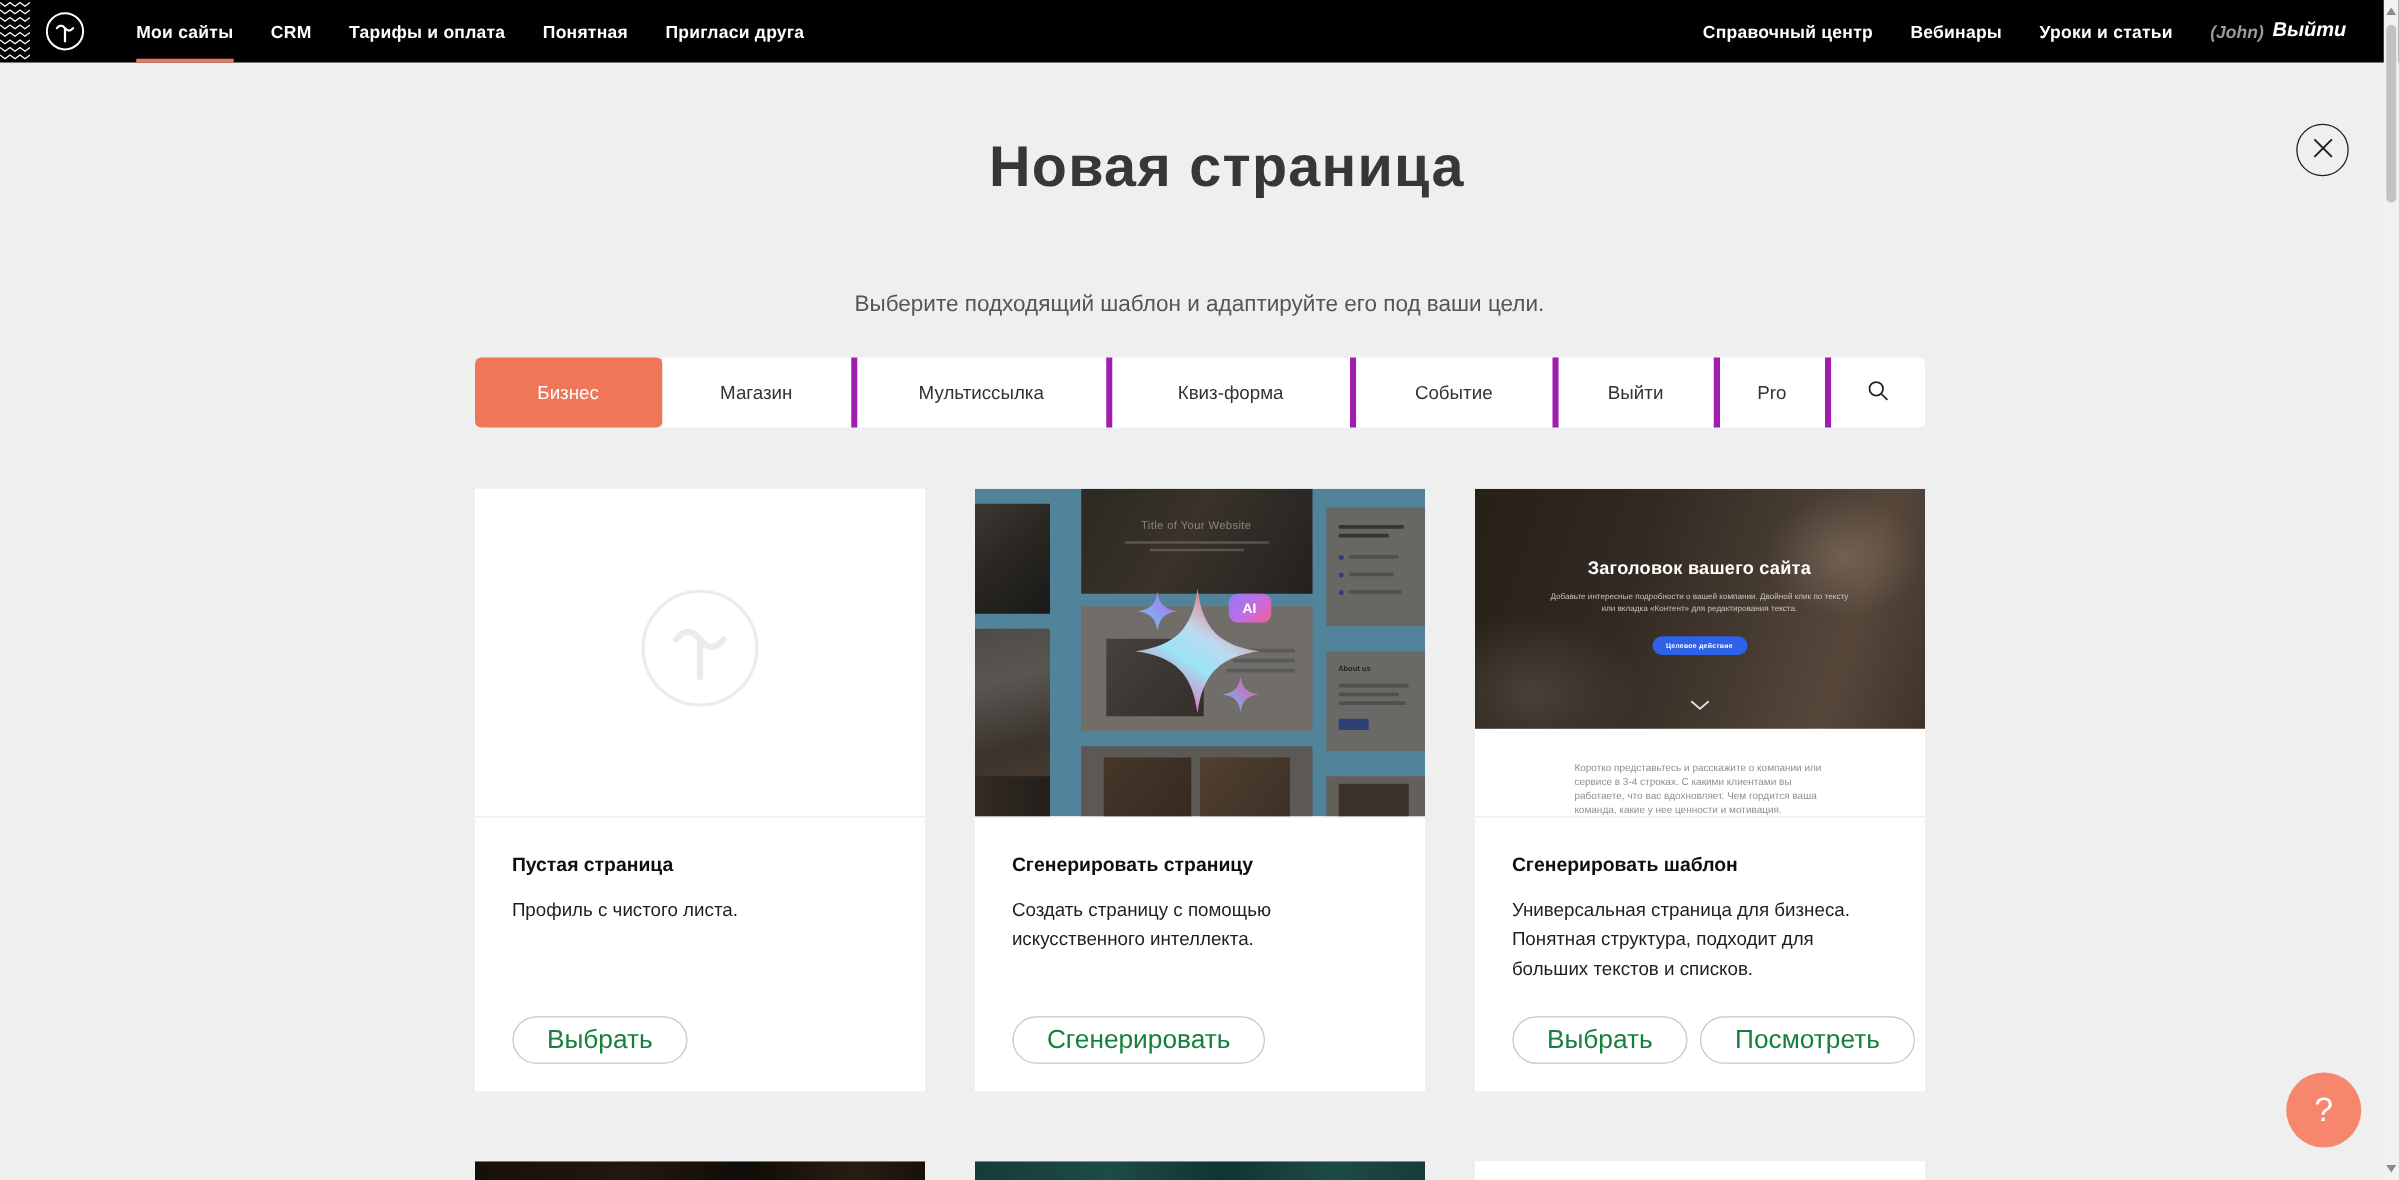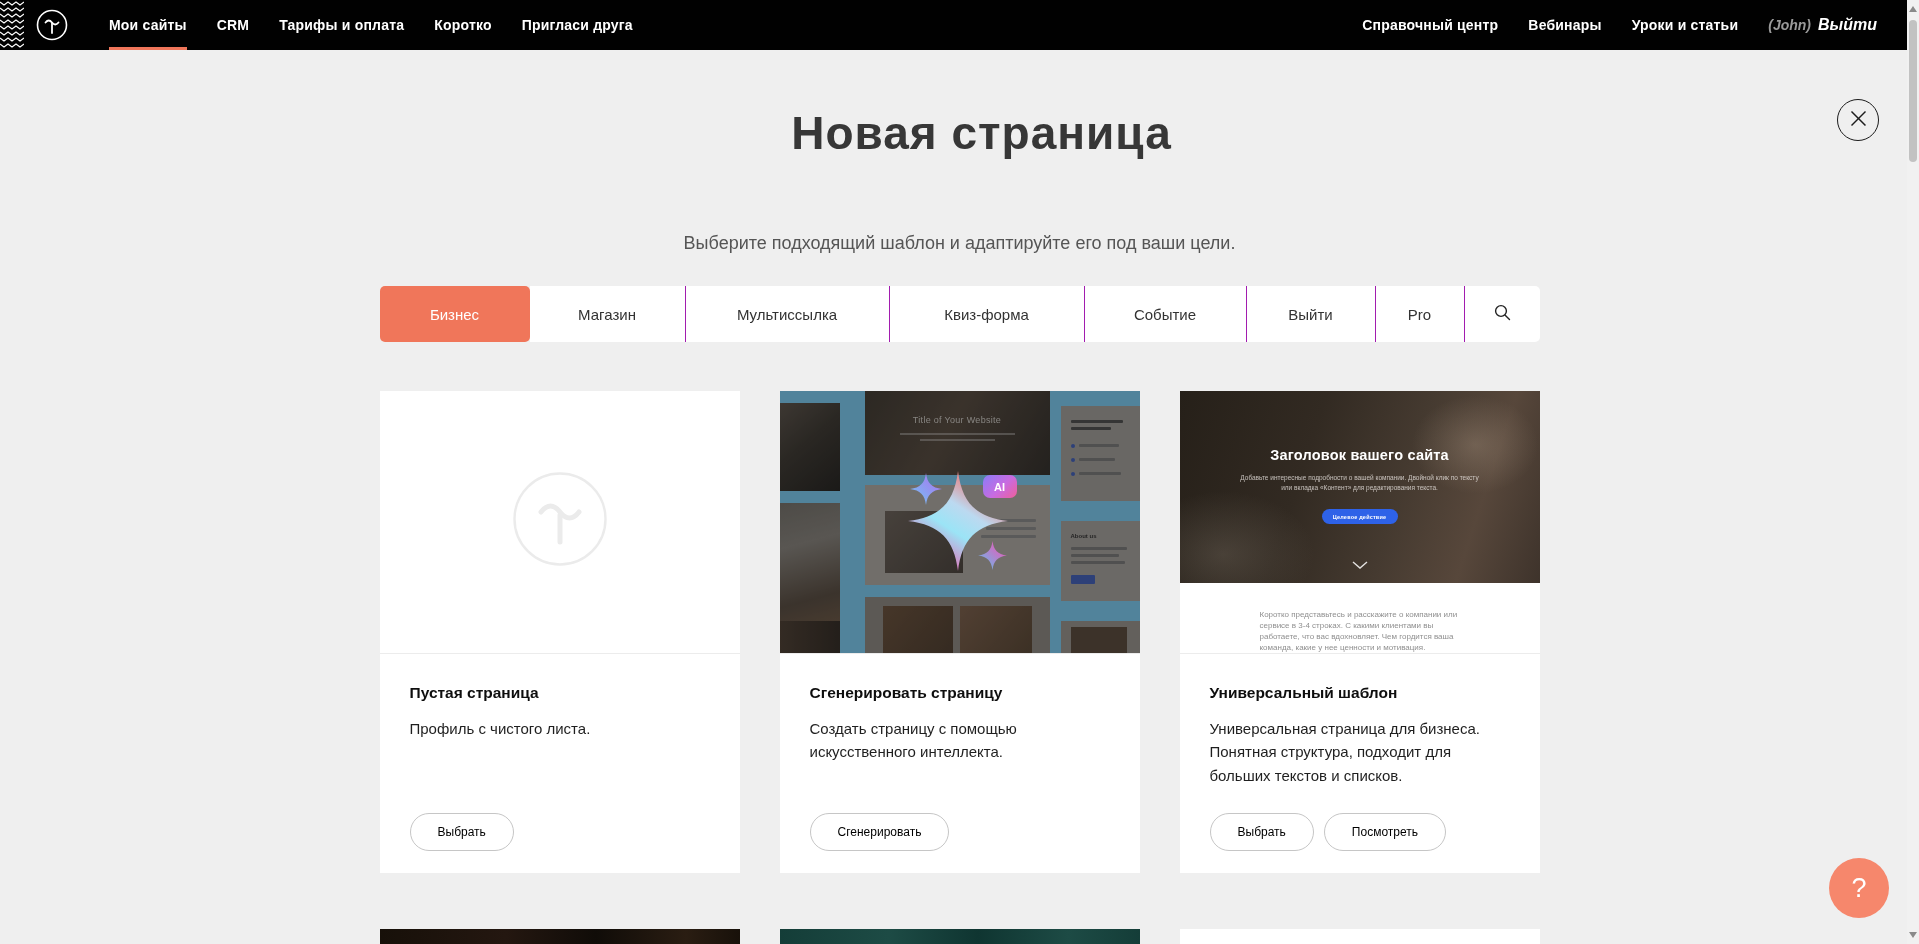--- a/index.html
+++ b/index.html
@@ -39,41 +39,41 @@
     font-weight:700; color:#373737; letter-spacing:1px;padding-left:44px;
   }
   .page-subtitle {
     margin:72px auto 0; text-align:center; font-size:18px; line-height:22px;
     font-weight:300; color:#555;
   }
 
   
   .tabs { width:1160px; margin:32px auto 0; height:56px; display:flex; border-radius:6px; }
   .tab {
-    background:#fff; border:none; border-right:1px solid #a21caf;
+    background:#fff; border:none; border-right:5px solid #a21caf;
     font-family:inherit; font-size:15px; color:#333; cursor:pointer;
     display:flex; align-items:center; justify-content:center; padding:0;
   }
   .tab:first-child { border-radius:5px 0 0 5px; }
   .tab:last-child  { border-radius:0 5px 5px 0; border-right:none; }
   .tab.active { background:#f0765a; color:#fff; border-radius:5px; border-right:none; }
 
   
   .cards { width:1160px; margin:49px auto 0; display:flex; gap:40px; }
   .cards.row2 { margin-top:56px; }
   .card { width:360px; flex:none; height:482px; background:#fff; position:relative; }
   .card.shell { height:200px; }
   .preview { height:263px; border-bottom:1px solid #ececec; position:relative; overflow:hidden; cursor:pointer; }
   .card-body { padding:30px 30px 0; }
   .card-title { font-size:15.5px; font-weight:bold; color:#0e0e0e; }
   .card-desc { margin-top:15px; font-size:15px; line-height:1.55; color:#1f1f1f; }
   .card-actions { position:absolute; left:30px; bottom:22px; display:flex; gap:10px; }
   .btn {
     height:38px; padding:0 27px; border:1px solid #c6c6c6; border-radius:19px;
-    background:#fff; font-family:inherit; font-size:12px; color:#000000;
+    background:#fff; font-family:inherit; font-size:21px; color:#15803d;
     display:flex; align-items:center; cursor:pointer; white-space:nowrap;
   }
 
   
   .blank-logo { position:absolute; left:50%; top:130px; transform:translate(-50%,-50%); }
 
   
   .collage { position:absolute; inset:0; background:#7dd3fc; }
   .tile { position:absolute; }
   .t-l1 { left:0; top:12px; width:60px; height:88px; background:linear-gradient(140deg,#5a5148 0%,#39342d 45%,#1f1d1a 100%); }
@@ -180,21 +180,21 @@
     <div class="nav-item active">
         <span>Мои сайты</span>
       </div>
     <div class="nav-item">
         <span>CRM</span>
       </div>
     <div class="nav-item">
         <span>Тарифы и оплата</span>
       </div>
     <div class="nav-item">
-        <span>Коротко</span>
+        <span>Понятная</span>
       </div>
     <div class="nav-item">
         <span>Пригласи друга</span>
       </div>
   </nav>
   <nav class="nav-right">
     <div class="nav-item">
         <span>Справочный центр</span>
       </div>
     <div class="nav-item">
@@ -347,21 +347,21 @@
           <div class="tpl-cta">Целевое действие</div>
           <div class="tpl-chevron">
             <svg width="16" height="9" viewBox="0 0 16 9">
                 <path d="M1 1 l7 6 7-6" fill="none" stroke="rgba(255,255,255,.85)" stroke-width="1.4"></path>
               </svg>
           </div>
         </div>
         <div class="tpl-body">Коротко представьтесь и расскажите о компании или сервисе в 3-4 строках. С какими клиентами вы работаете, что вас вдохновляет. Чем гордится ваша команда, какие у нее ценности и мотивация.</div>
       </div>
       <div class="card-body">
-        <div class="card-title">Универсальный шаблон</div>
+        <div class="card-title">Сгенерировать шаблон</div>
         <div class="card-desc">Универсальная страница для бизнеса. Понятная структура, подходит для больших текстов и списков.</div>
       </div>
       <div class="card-actions">
         <button class="btn">Выбрать</button>
         <button class="btn">Посмотреть</button>
       </div>
     </div>
   </div>
 
   <div class="cards row2">

